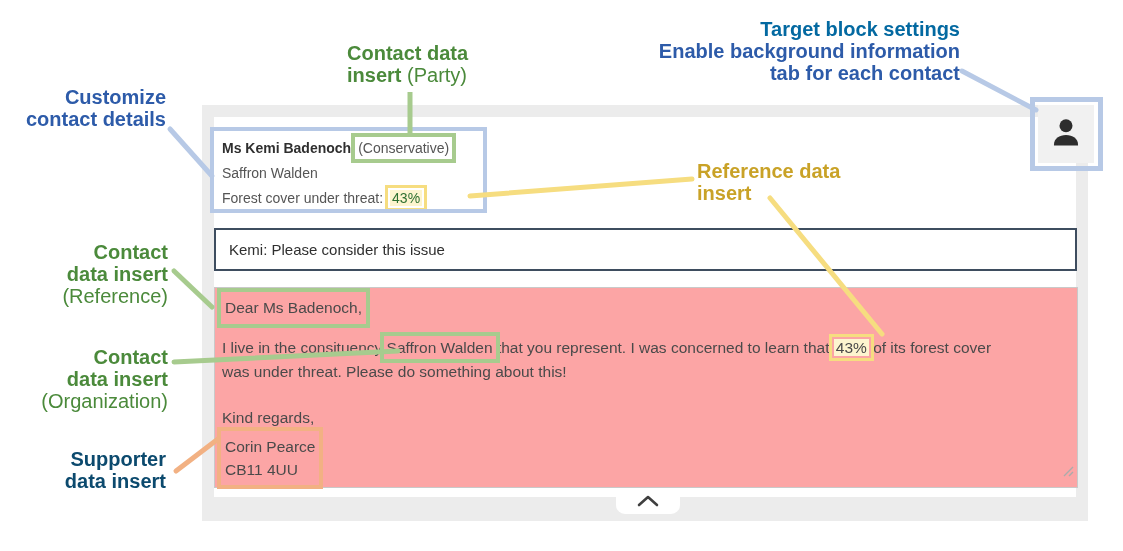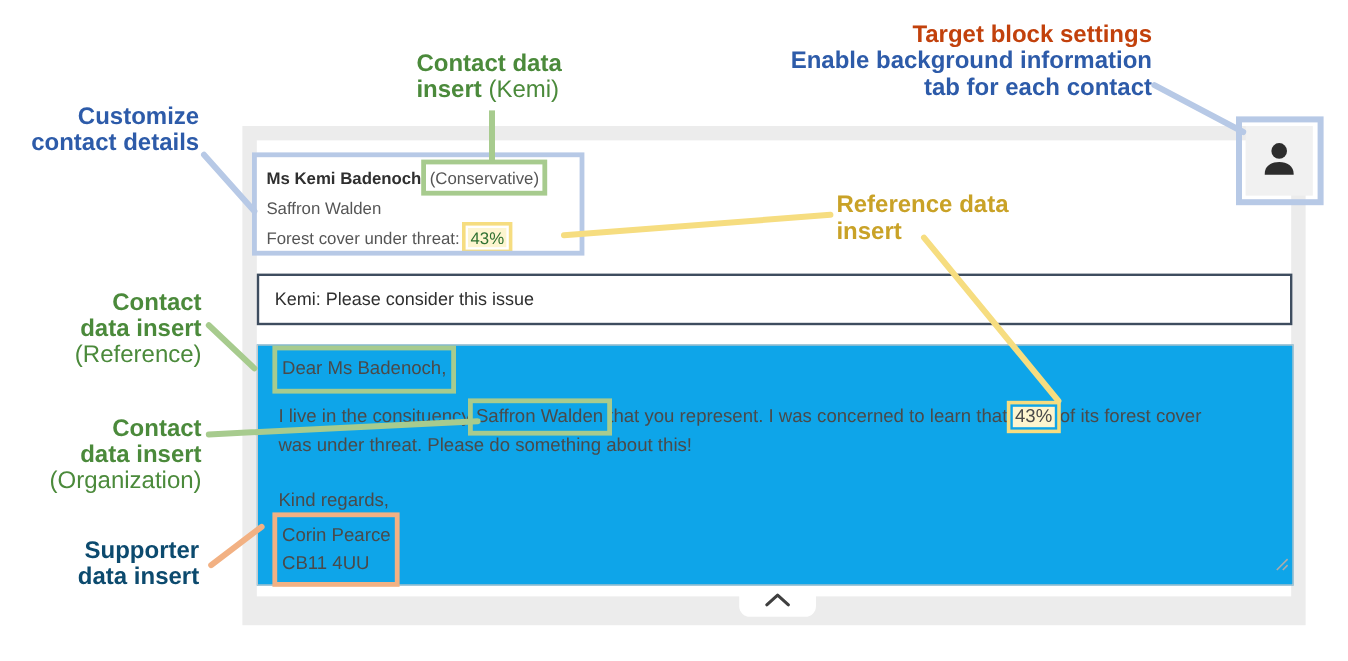--- a/index.html
+++ b/index.html
@@ -8,21 +8,21 @@
     font-family:"Liberation Sans", sans-serif;overflow:hidden;
   }
   
   .panel{position:absolute;left:202px;top:105px;width:886px;height:416px;background:#ececec;}
   .card{position:absolute;left:214px;top:117px;width:862px;height:380px;background:#ffffff;}
 
   
   .ann{position:absolute;font-weight:700;font-size:20px;line-height:22px;white-space:pre-line;}
   .ann.right{text-align:right;}
   .ann .blk{display:block;}
-  .c-black{color:#c2410c;}
+  .c-black{color:#0369a1;}
   .c-blue{color:#2d5ba9;}
   .c-green{color:#4b8a3b;}
   .c-gold{color:#c9a227;}
   .c-orange{color:#0c4a6e;}
   .fw-n{font-weight:400;}
 
   
   .contact-outline{position:absolute;left:210px;top:127px;width:277px;height:86px;
     border:4px solid #b7c9e6;box-sizing:border-box;pointer-events:none;z-index:6;}
   .person-outline{position:absolute;left:1030px;top:97px;width:73px;height:74px;
@@ -41,22 +41,22 @@
   
   .person-btn{position:absolute;left:1038px;top:105px;width:56px;height:58px;background:#f1f1f1;
     display:flex;align-items:center;justify-content:center;z-index:4;}
 
   
   .subject{position:absolute;left:214px;top:228px;width:863px;height:43px;background:#ffffff;
     border:2px solid #3e4d5f;box-sizing:border-box;display:flex;align-items:center;
     padding-left:13px;font-size:15px;color:#2f2f2f;z-index:2;text-align:center;}
 
   
-  .message{position:absolute;left:214px;top:287px;width:864px;height:201px;background:#0ea5e9;
-    border:1px solid #c9c9c9;box-sizing:border-box;padding:1px 10px 0 17px;
+  .message{position:absolute;left:214px;top:287px;width:864px;height:201px;background:#fca5a5;
+    border:1px solid #c9c9c9;box-sizing:border-box;padding:1px 10px 0 7px;
     font-size:15.5px;line-height:24px;color:#4a4a4a;z-index:2;}
   .sal-box{display:inline-block;margin:7px 0 0 3px;outline:4px solid #a7cb8e;outline-offset:4px;}
   .para{margin-top:16px;}
   .preline{white-space:pre-line;}
   .closing{margin-top:22px;}
   .supporter-box{margin-top:5px;margin-left:3px;width:fit-content;line-height:23px;
     outline:4px solid #f2b183;outline-offset:4px;}
   .grip{position:absolute;right:3px;bottom:3px;}
 
   
@@ -69,21 +69,21 @@
 </head>
 <body>
 
 <div class="panel"></div>
 <div class="card"></div>
 
 <div class="ann right" style="left:0;top:86px;width:166px;"><span class="c-blue blk">Customize
 contact details</span></div>
 
 <div class="ann" style="left:347px;top:42px;width:150px;"><span class="c-green">Contact data
-insert</span> <span class="c-green fw-n">(Kemi)</span></div>
+insert</span> <span class="c-green fw-n">(Party)</span></div>
 
 <div class="ann right" style="left:600px;top:18px;width:360px;"><span class="c-black">Target block settings</span><span class="c-blue blk">Enable background information
 tab for each contact</span></div>
 
 <div class="ann" style="left:697px;top:160px;width:180px;"><span class="c-gold">Reference data
 insert</span></div>
 
 <div class="ann right" style="left:20px;top:241px;width:148px;"><span class="c-green">Contact
 data insert</span><span class="c-green fw-n blk">(Reference)</span></div>
 

